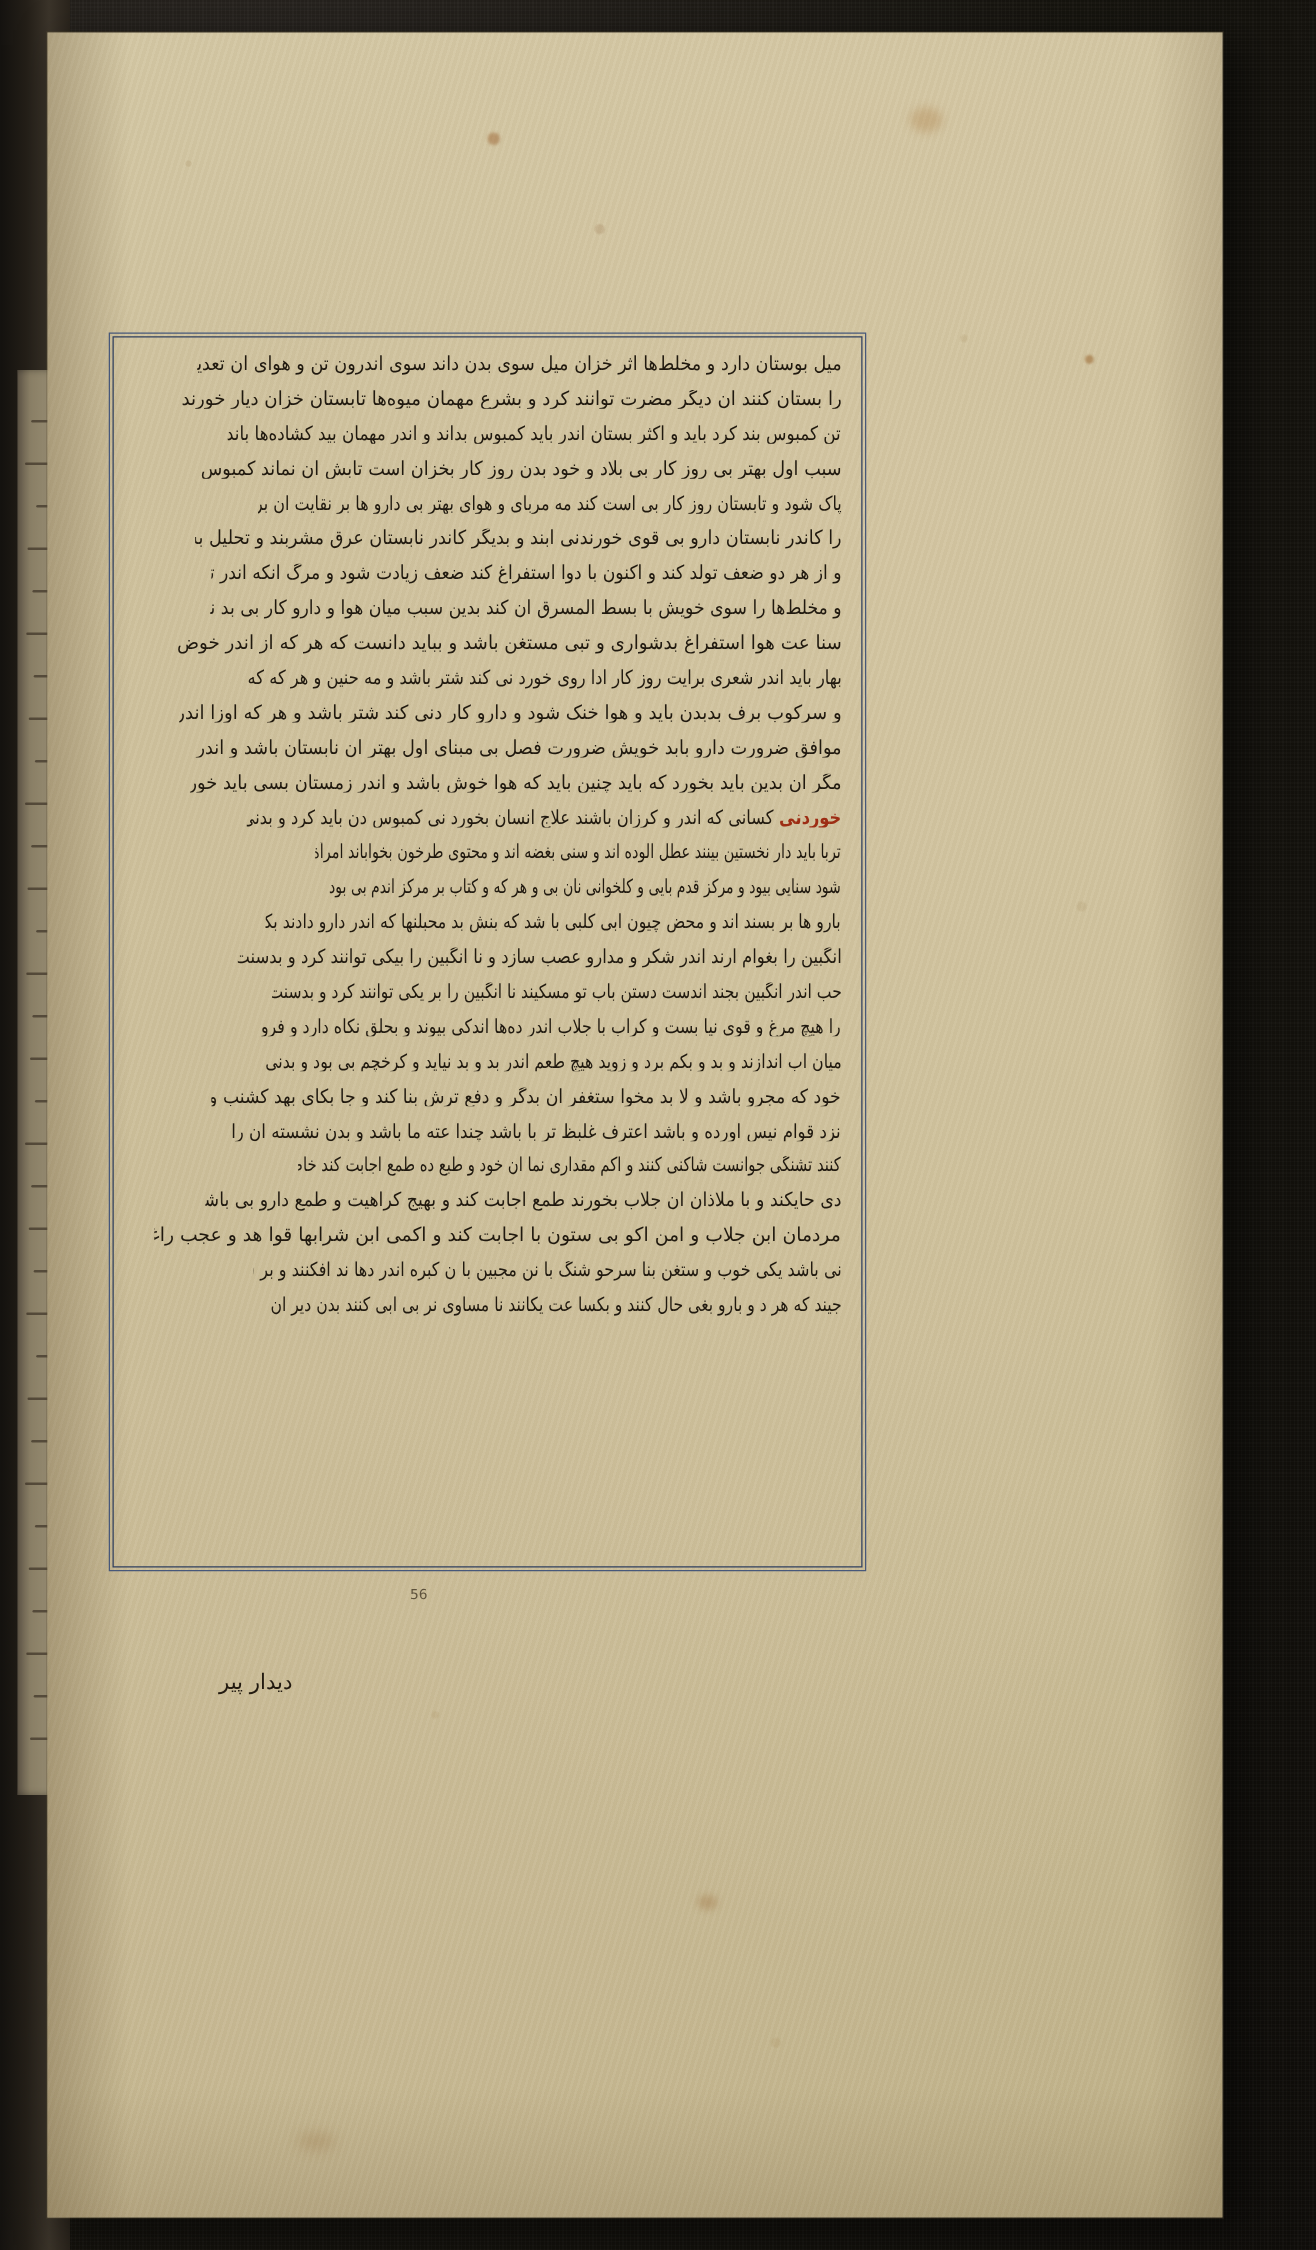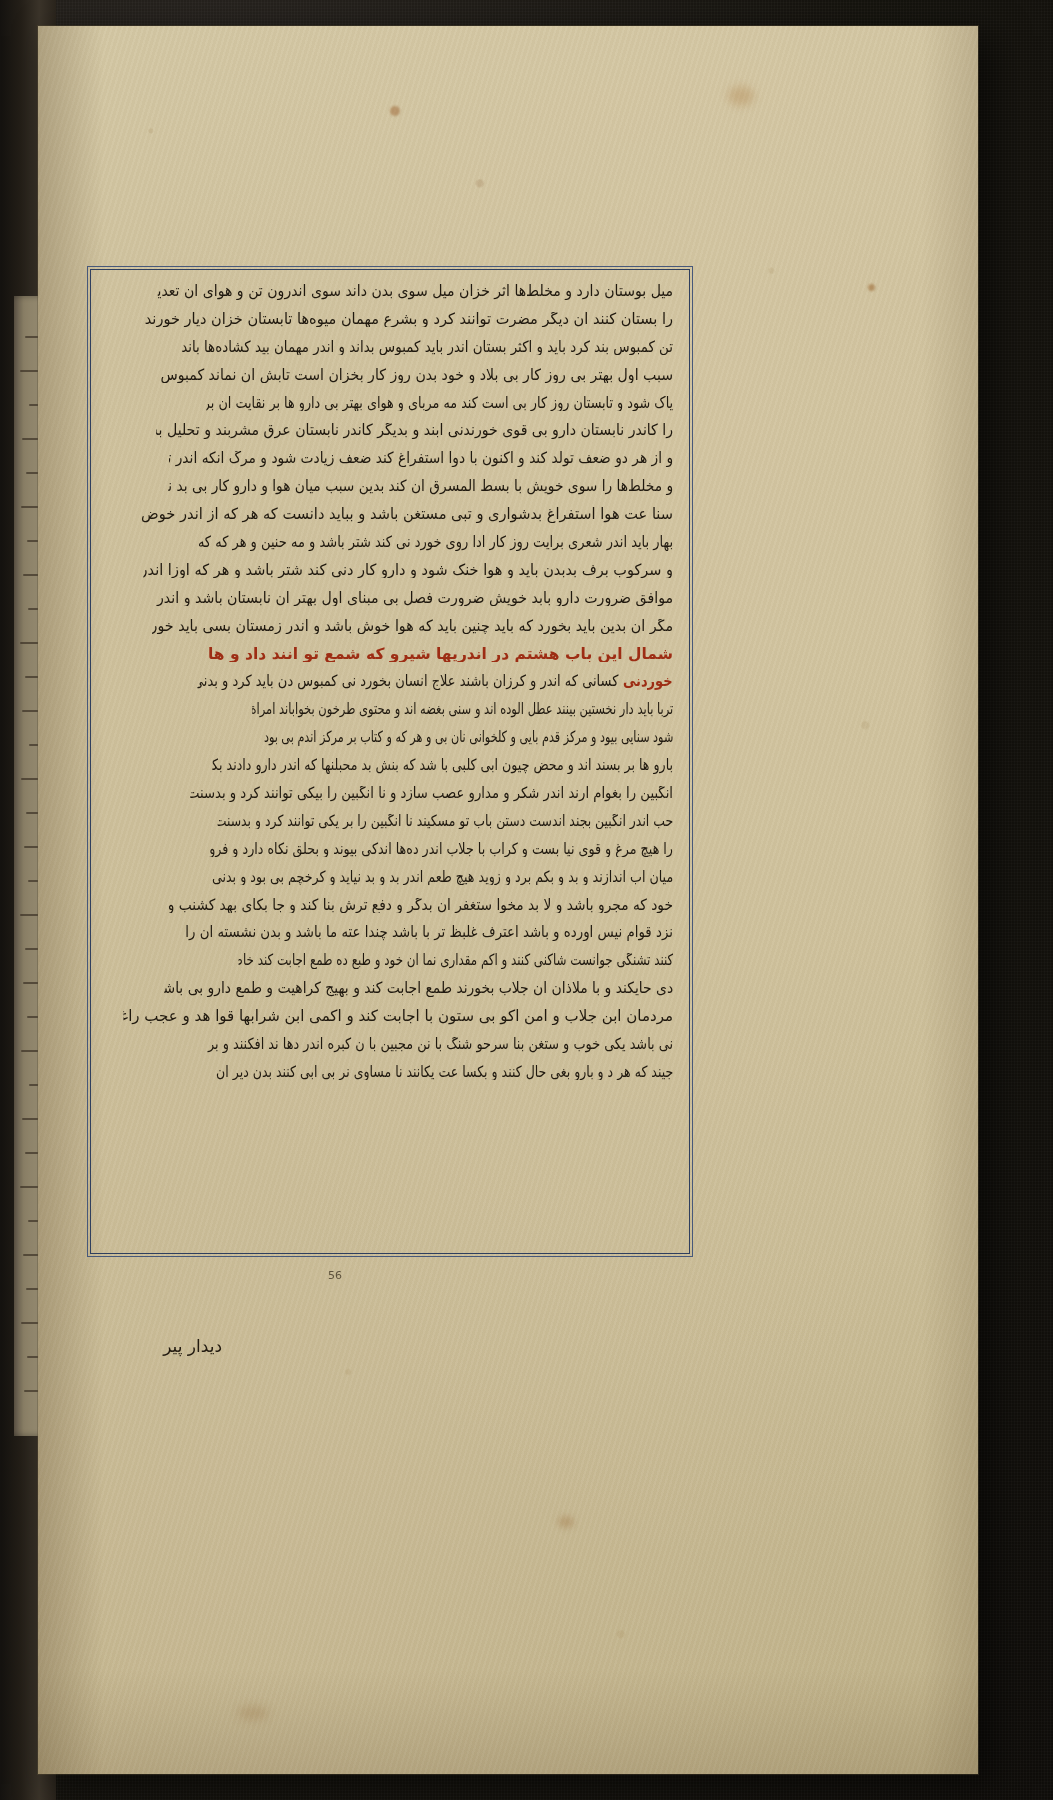--- a/index.html
+++ b/index.html
@@ -136,21 +136,21 @@
     overflow: hidden;
     margin-bottom: 12.4px;
     transform-origin: right center;
     letter-spacing: -0.2px;
   }
   .line.rubric { color: #9d2d14; font-weight: bold; }
 
   
   #catchword {
     position: absolute;
-    left: 74px;
+    left: 86px;
     top: 1310px;
     width: 110px;
     direction: rtl;
     font-family: "DejaVu Sans", sans-serif;
     font-size: 17px;
     color: #221a10;
   }
   #foliation {
     position: absolute;
     left: 290px;
@@ -222,21 +222,20 @@
     <div class="line" style="transform: scaleX(0.911576);">سبب اول بهتر بی روز کار بی بلاد و خود بدن روز کار بخزان است تابش آن نماند کمبوس بلاندر تن</div>
     <div class="line" style="transform: scaleX(0.822932);">پاک شود و تابستان روز کار بی است کند مه مربای و هوای بهتر بی دارو ها بر نقایت آن بر بهیئت کم که کانی</div>
     <div class="line" style="transform: scaleX(0.911576);">را کاندر نابستان دارو بی قوی خورندنی ابند و بدیگر کاندر نابستان عرق مشربند و تحلیل بشر باشد</div>
     <div class="line" style="transform: scaleX(0.888715);">و از هر دو ضعف تولد کند و اکنون با دوا استفراغ کند ضعف زیادت شود و مرگ آنکه اندر تابستان هوا</div>
     <div class="line" style="transform: scaleX(0.89011);">و مخلط‌ها را سوی خویش با بسط المسرق آن کند بدین سبب میان هوا و دارو کار بی بد نیاید و باشد</div>
     <div class="line" style="transform: scaleX(0.94186);">سنا عت هوا استفراغ بدشواری و تبی مستغن باشد   و بباید دانست که هر که از اندر خوض فصل</div>
     <div class="line" style="transform: scaleX(0.838757);">بهار باید اندر شعری برایت روز کار ادا روی خورد نی کند شتر باشد و مه حنین و هر که که اندر خوض خزان</div>
     <div class="line" style="transform: scaleX(0.934102);">و سرکوب برف بدبدن باید و هوا خنک شود و دارو کار دنی کند شتر باشد و هر که اوزا اندر فصل</div>
     <div class="line" style="transform: scaleX(0.914516);">موافق ضرورت دارو بابد خویش ضرورت فصل بی مبنای اول بهتر آن نابستان باشد و اندر زمستان</div>
     <div class="line" style="transform: scaleX(0.918963);">مگر آن بدین باید بخورد که باید چنین باید که هوا خوش باشد و اندر زمستان بسی باید خورد که باد</div>
-    <div class="line rubric" style="transform: scaleX(1);">شمال این باب هشتم در اندریها شیرو که شمع تو انند داد و ها</div>
     <div class="line" style="transform: scaleX(0.838757);"><span class="rub" style="color:#9d2d14;font-weight:bold;">خوردنی </span> کسانی که اندر و کرزان باشند علاج انسان بخورد نی کمبوس دن باید کرد و بدنی طلا نیا بید مثلا</div>
     <div class="line" style="transform: scaleX(0.742147);">تربا باید دار نخستین بینند عطل آلوده اند و سنی بغضه اند و محتوی طرخون بخواباند امرأة دارو یا باید بلاد ن کرد دارو بی</div>
     <div class="line" style="transform: scaleX(0.723214);">شود سنایی بیود و مرکز قدم بایی و کلخوانی نان بی و هر که و کتاب بر مرکز اندم بی بود بنا کرازن شرکت شن غریب باشد</div>
     <div class="line" style="transform: scaleX(0.812321);">بارو ها بر بسند اند و محض چیون ابی کلبی با شد که بنش بد محبلنها که اندر دارو دادند بکار بابد کار بانست که</div>
     <div class="line" style="transform: scaleX(0.851351);">انگبین را بغوام ارند اندر شکر و مدارو عصب سازد و نا انگبین را بیکی توانند کرد و بدسنت اندر مها اندارو</div>
     <div class="line" style="transform: scaleX(0.803116);">حب اندر انگبین بجند اندست دستن باب تو مسکیند نا انگبین را بر یکی توانند کرد و بدسنت اندر مها اندر حال که</div>
     <div class="line" style="transform: scaleX(0.818182);">را هیچ مرغ و قوی نیا بست و کراب با جلاب اندر ده‌ها اندکی بیوند و بحلق نکاه دارد و فرود به و عجب را اند د</div>
     <div class="line" style="transform: scaleX(0.815827);">میان آب اندازند و بد و بکم برد و زوید هیچ طعم اندر بد و بد نیاید و کرخچم بی بود و بدنی حبلنها نما نما زنولنه</div>
     <div class="line" style="transform: scaleX(0.888715);">خود که مجرو باشد و لا بد مخوا ستغفر آن بدگر و دفع ترش بنا کند و جا بکای بهد کشنب و با مرز آنی</div>
     <div class="line" style="transform: scaleX(0.860395);">نزد قوام نیس آورده و باشد اعترف غلبظ تر با باشد چندا عته ما باشد و بدن نشسته ان را طبیعت داریء</div>

